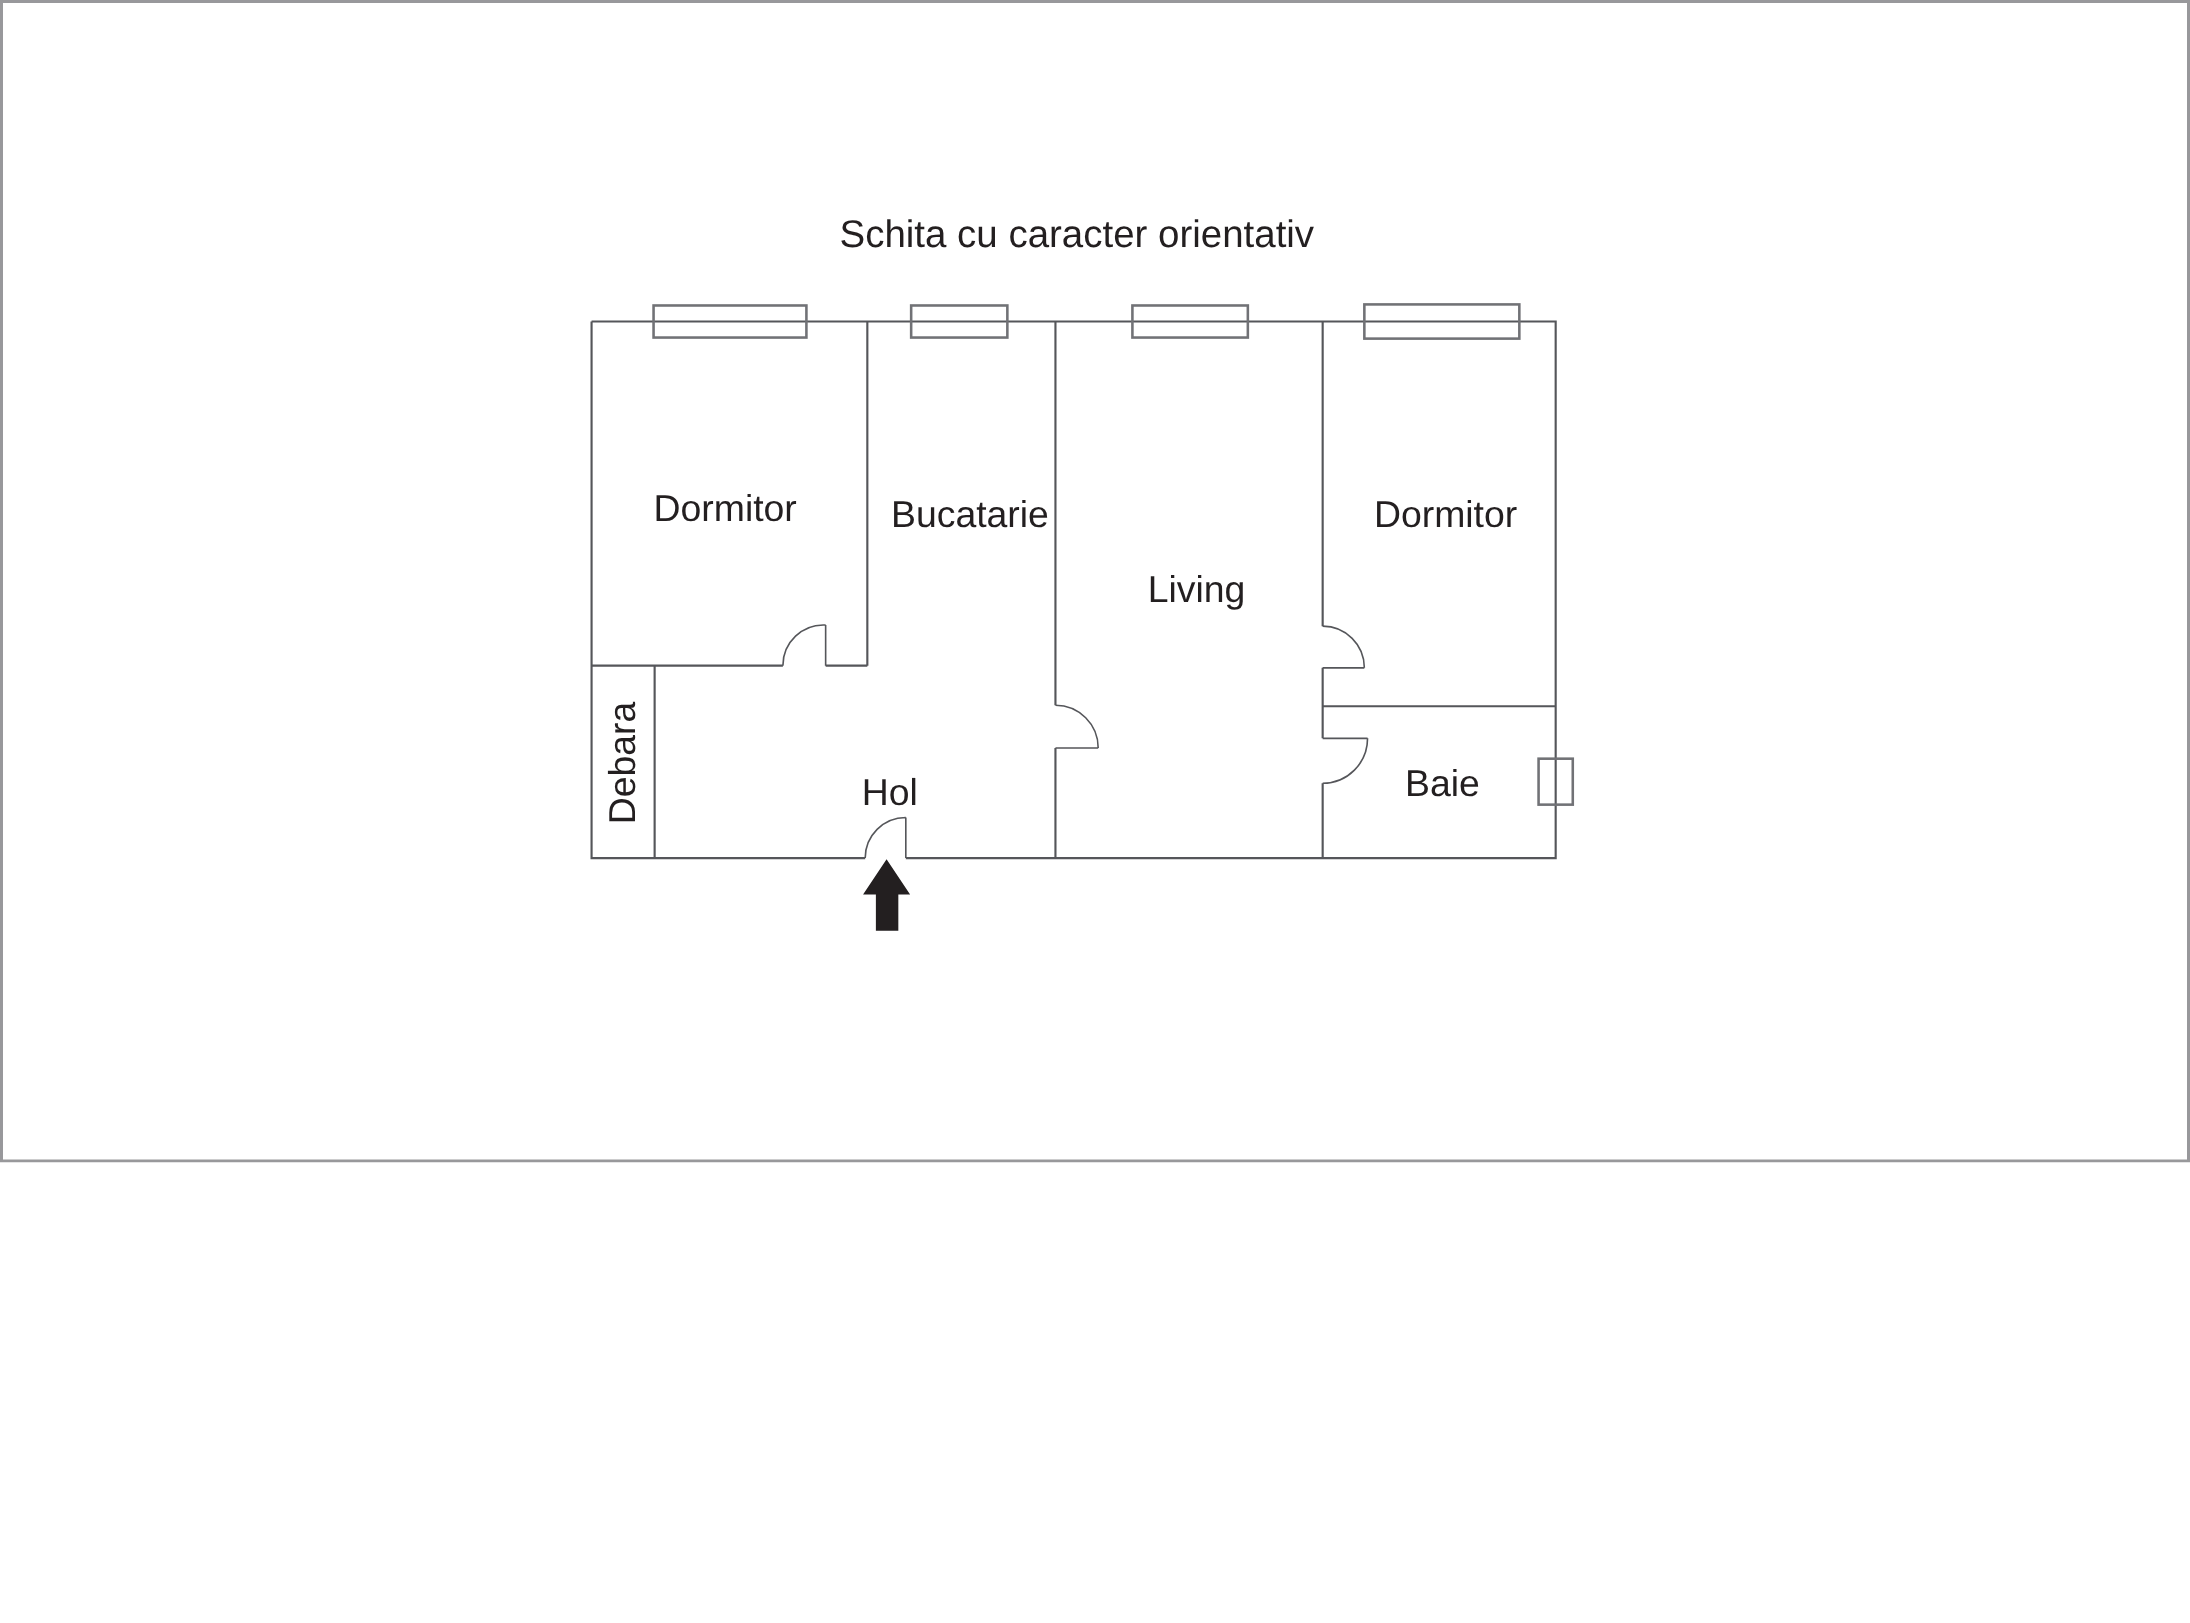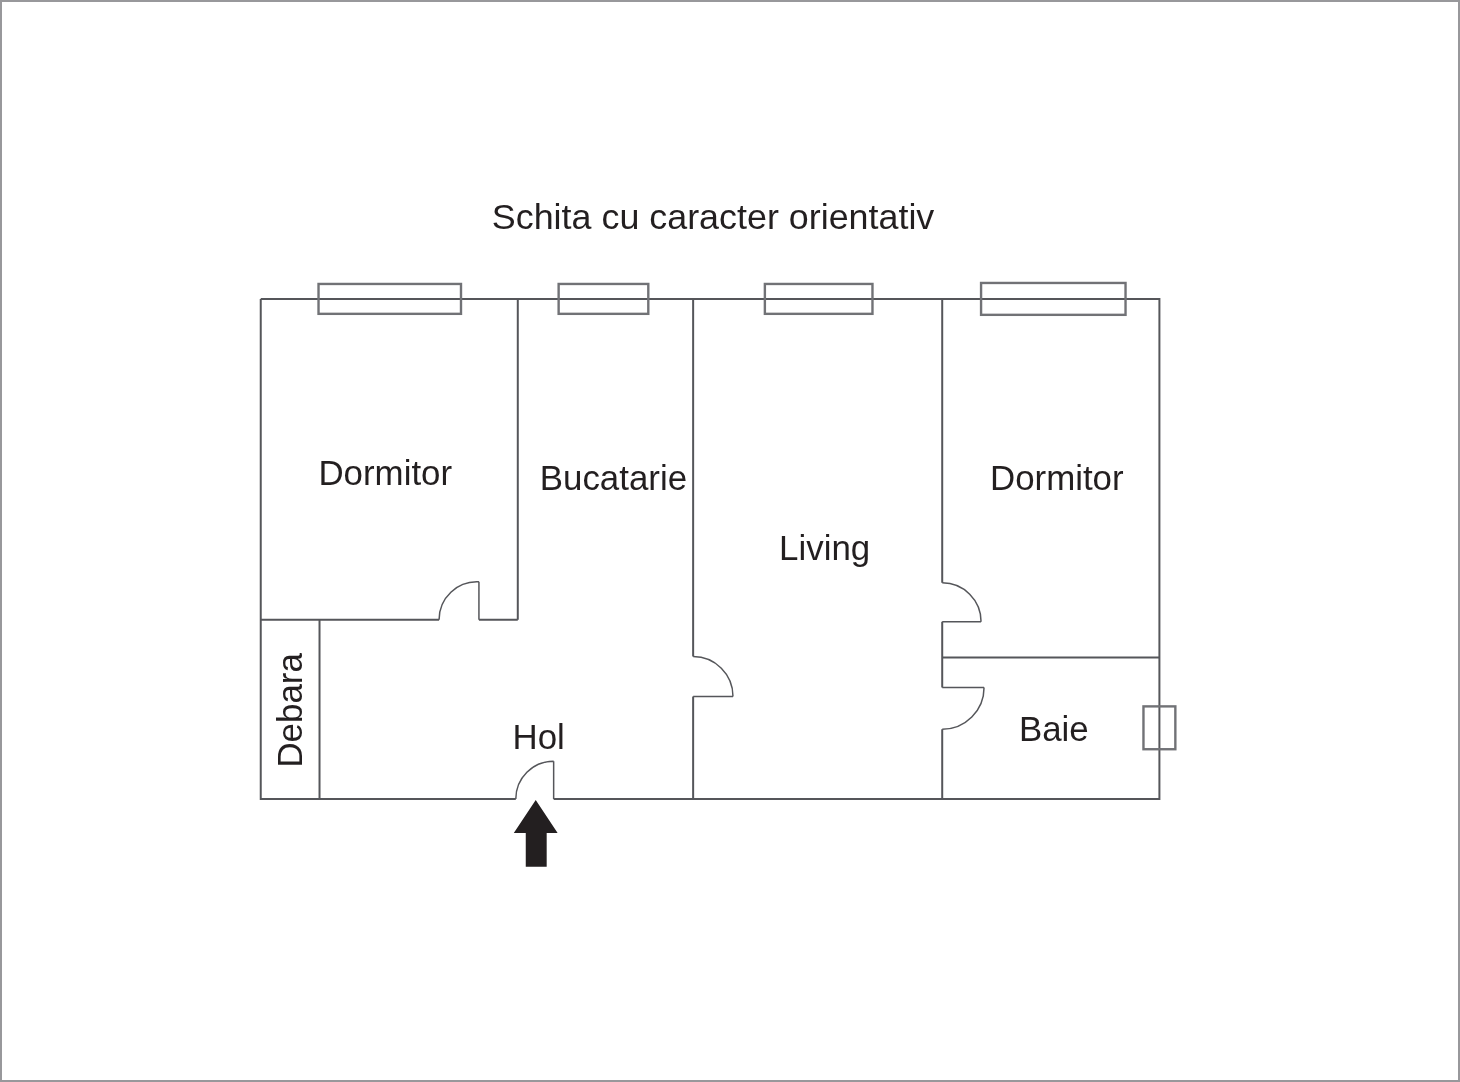--- a/index.html
+++ b/index.html
@@ -3,21 +3,21 @@
 <meta charset="utf-8">
 <style>
   html, body {
     margin: 0;
     padding: 0;
     background: #ffffff;
   }
   #canvas {
     position: relative;
     width: 1460px;
-    height: 1082px;
+    height: 775px;
     box-sizing: border-box;
     border: 2px solid #98989b;
     background: #ffffff;
     font-family: "Liberation Sans", "DejaVu Sans", sans-serif;
   }
   #plan-svg {
     display: block;
     width: 100%;
     height: 100%;
   }

